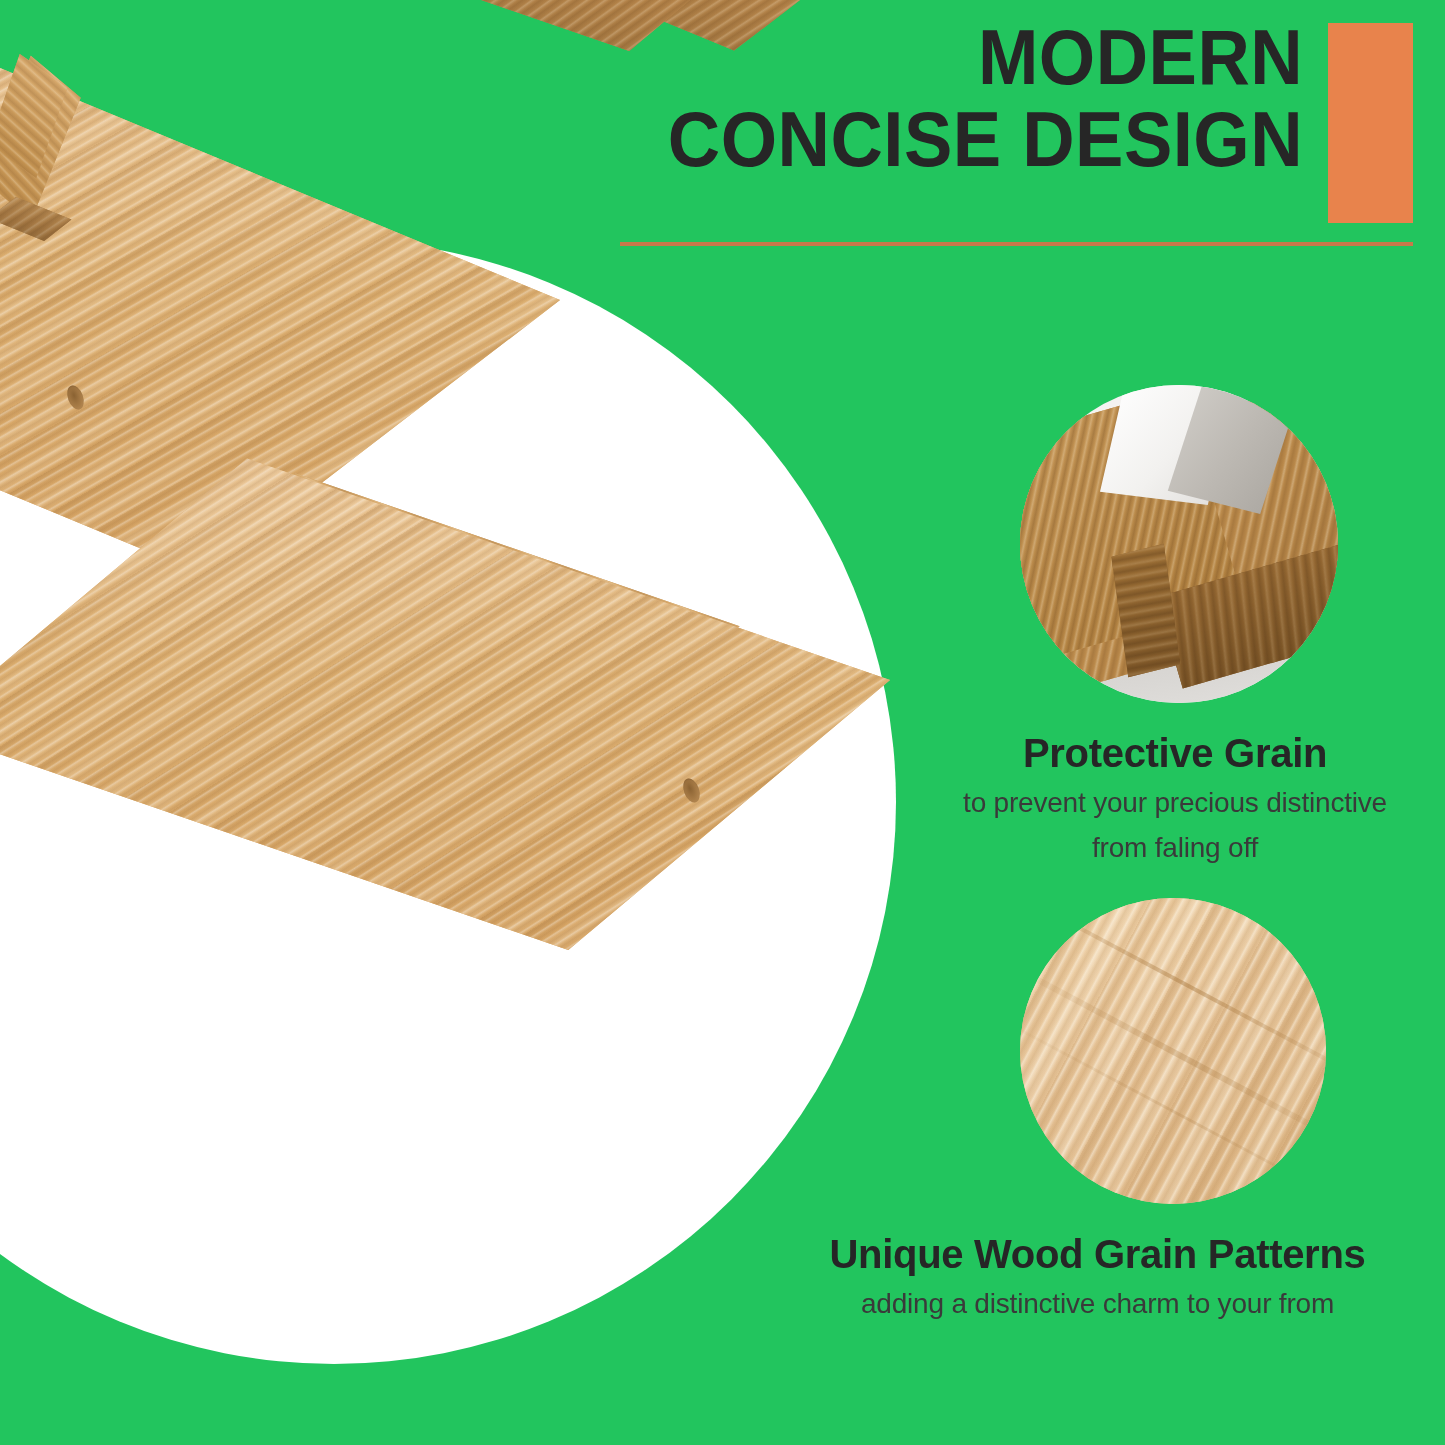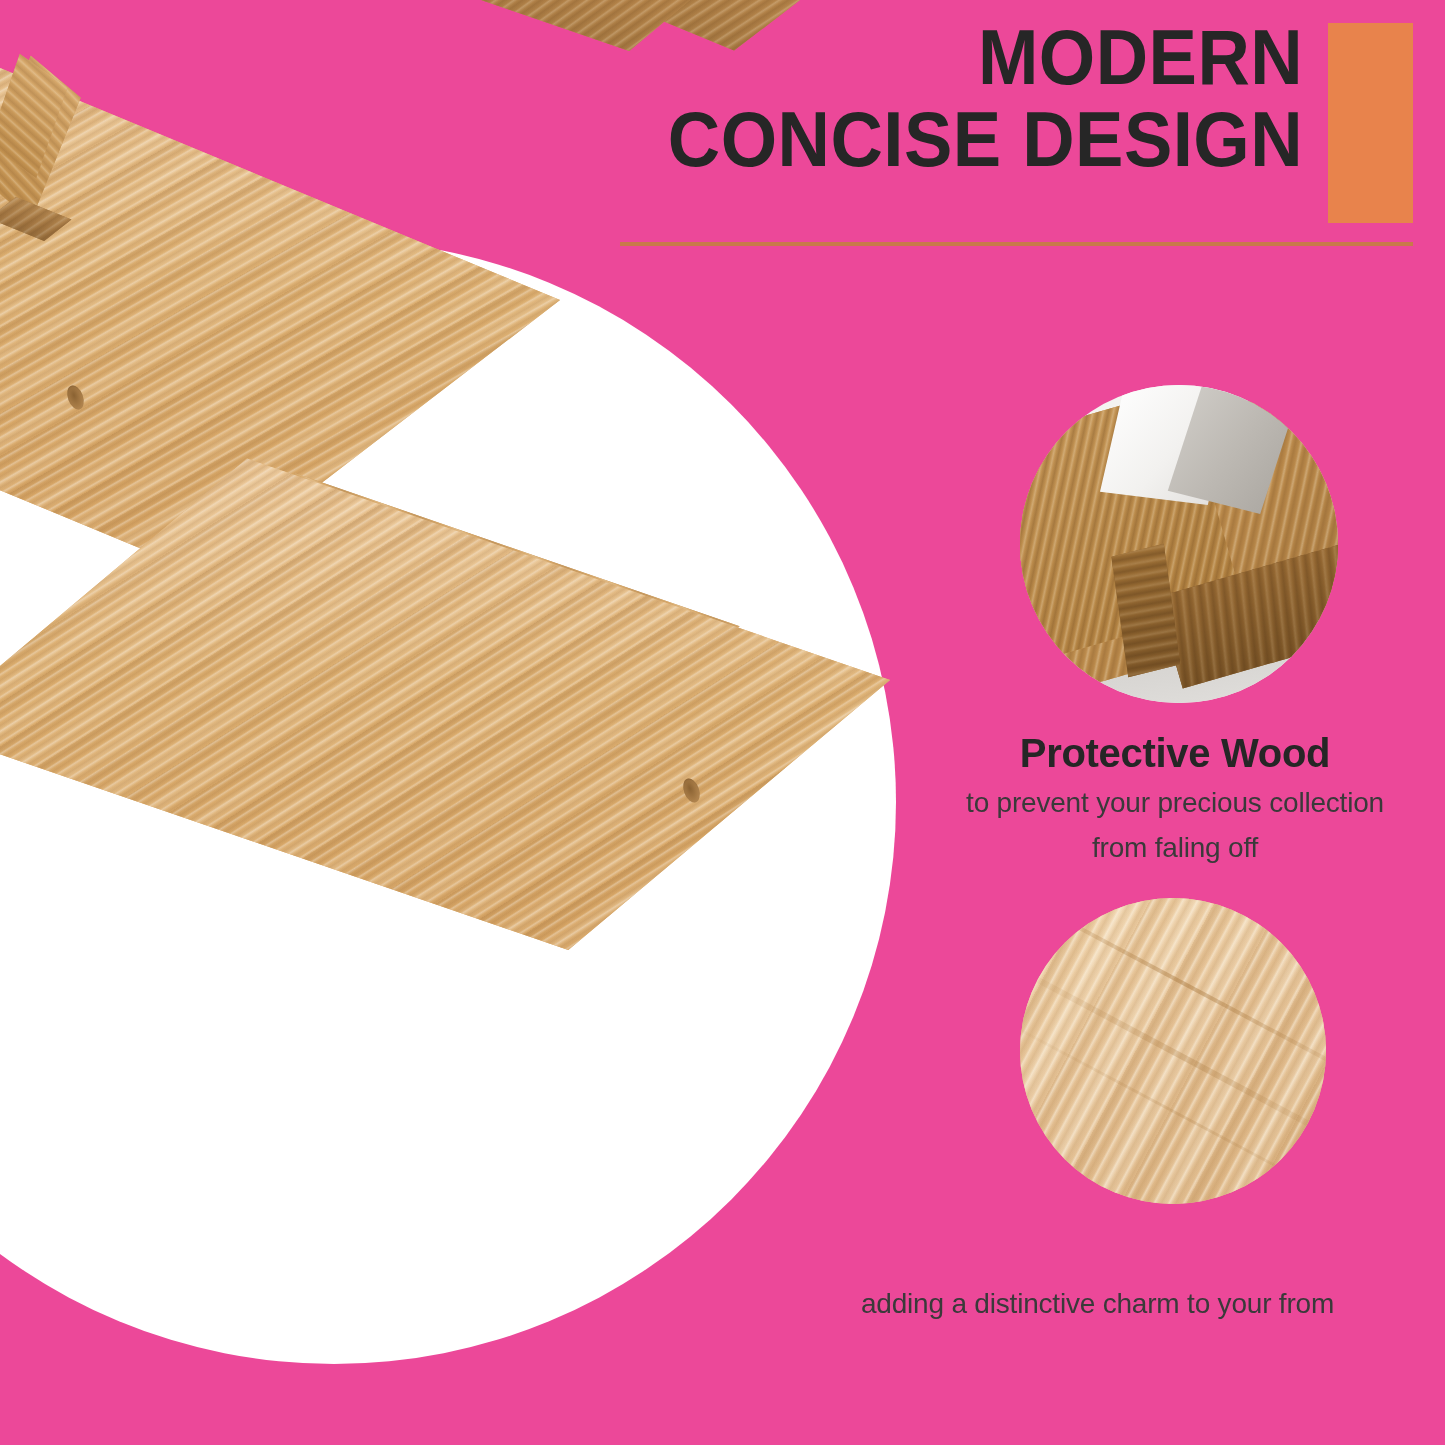--- a/index.html
+++ b/index.html
@@ -5,21 +5,21 @@
   html, body {
     margin: 0;
     padding: 0;
     background: #ffffff;
   }
   #page {
     position: relative;
     width: 1445px;
     height: 1445px;
     overflow: hidden;
-    background: #ec4899;
+    background: #22c55e;
     font-family: "Liberation Sans", sans-serif;
   }
 
   
   .hero-circle {
     position: absolute;
     left: -228px;
     top: 240px;
     width: 1124px;
     height: 1124px;
@@ -321,30 +321,31 @@
       <div class="cc-bg"></div>
       <div class="cc-shadow"></div>
       <div class="cc-top"></div>
       <div class="cc-fence"></div>
       <div class="cc-edge2"></div>
       <div class="cc-edge"></div>
       <div class="cc-obj-white"></div>
       <div class="cc-obj-grey"></div>
     </div>
 
-    <div class="feature-title" style="top:345px;">Protective Wood</div>
-    <div class="feature-sub" style="top:400px;">to prevent your precious collection</div>
+    <div class="feature-title" style="top:345px;">Protective Grain</div>
+    <div class="feature-sub" style="top:400px;">to prevent your precious distinctive</div>
     <div class="feature-sub" style="top:436px;margin-top:9px;">from faling off</div>
   </div>
 
   <div class="feature" style="left:775px; top:898px; width:645px; height:430px;">
 
     <div class="circle-photo" style="left:245px; top:0px; width:306px; height:306px;">
       <div class="grain-bg"></div>
       <div class="grain-streak" style="left:-20%; top:28%; width:150%;"></div>
       <div class="grain-streak" style="left:-20%; top:52%; width:150%; height:6px; opacity:.65;"></div>
       <div class="grain-streak" style="left:-20%; top:72%; width:150%; height:3px; opacity:.5;"></div>
     </div>
 
+    <div class="feature-title" style="top:333px;">Unique Wood Grain Patterns</div>
     <div class="feature-sub" style="top:388px;">adding a distinctive charm to your from</div>
   </div>
 
 </div>
 
 </body></html>

